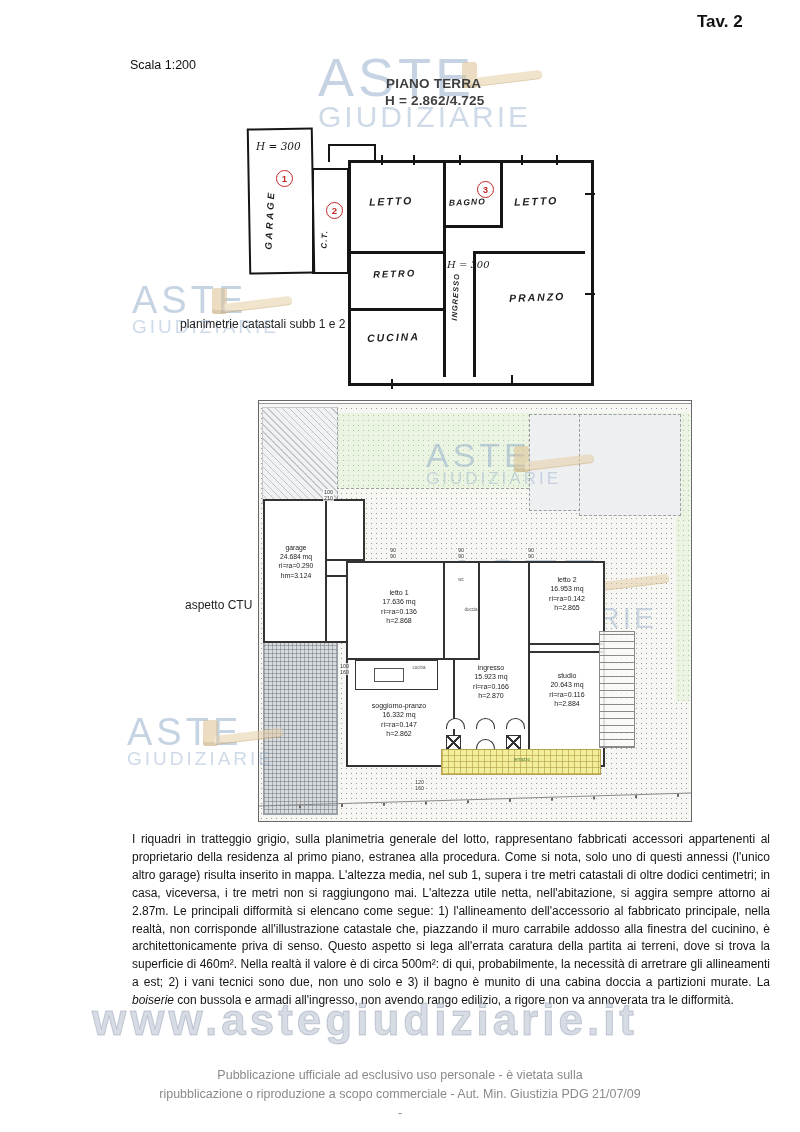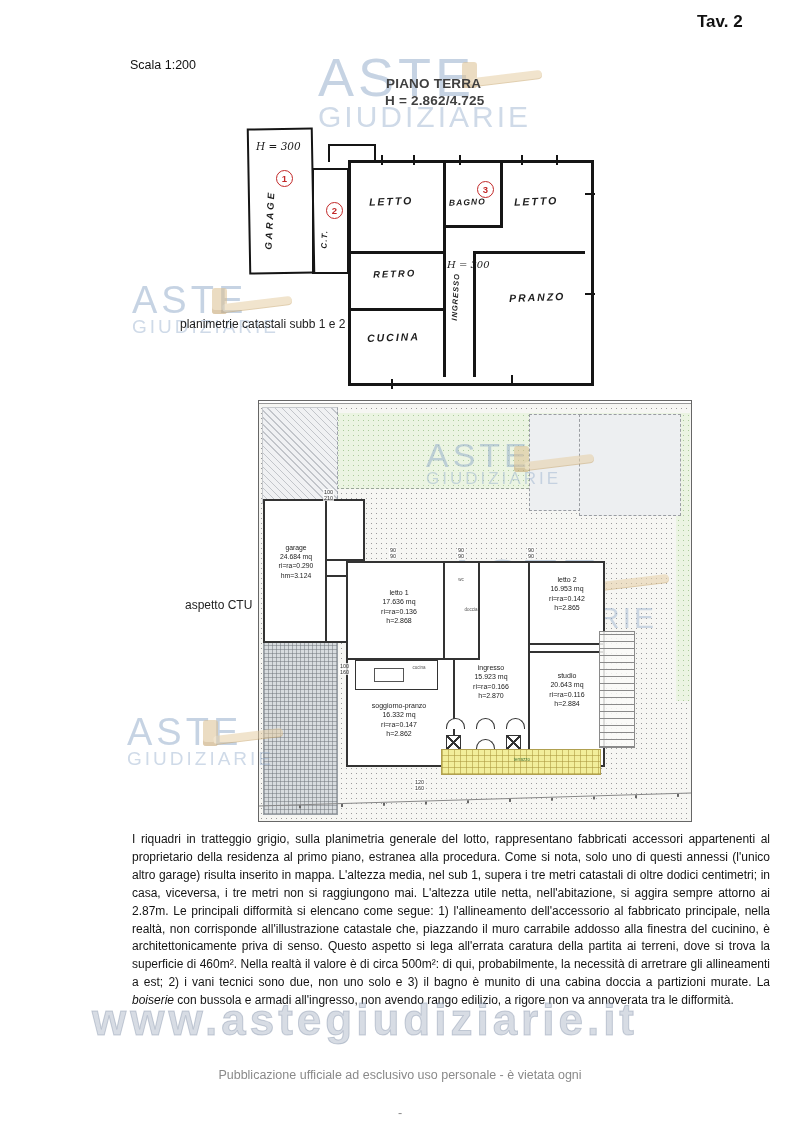--- a/index.html
+++ b/index.html
@@ -286,16 +286,17 @@
   </div>
   <div class="abs gavel" style="left:203px;top:720px;width:80px;height:28px;">
     <div class="head"></div>
       <div class="handle"></div>
   </div>
 
   <div class="abs bodytext" style="left:132px;top:831px;width:638px;"><span>I riquadri in tratteggio grigio, sulla planimetria generale del lotto, rappresentano fabbricati accessori appartenenti al proprietario della residenza al primo piano, estranea alla procedura. Come si nota, solo uno di questi annessi (l'unico altro garage) risulta inserito in mappa. L'altezza media, nel sub 1, supera i tre metri catastali di oltre dodici centimetri; in casa, viceversa, i tre metri non si raggiungono mai. L'altezza utile netta, nell'abitazione, si aggira sempre attorno ai 2.87m. Le principali difformità si elencano come segue: 1) l'allineamento dell'accessorio al fabbricato principale, nella realtà, non corrisponde all'illustrazione catastale che, piazzando il muro carrabile addosso alla finestra del cucinino, è architettonicamente priva di senso. Questo aspetto si lega all'errata caratura della partita ai terreni, dove si trova la superficie di 460m². Nella realtà il valore è di circa 500m²: di qui, probabilmente, la necessità di arretrare gli allineamenti a est; 2) i vani tecnici sono due, non uno solo e 3) il bagno è munito di una cabina doccia a partizioni murate. La </span><span class="it">boiserie</span><span> con bussola e armadi all'ingresso, non avendo rango edilizio, a rigore non va annoverata tra le difformità.</span></div>
 
   <div class="abs wm-url" style="left:92px;top:995px;">www.astegiudiziarie.it</div>
 
-  <div class="abs footer" style="left:0;top:1068px;width:800px;">Pubblicazione ufficiale ad esclusivo uso personale - è vietata ogni</div>
+  <div class="abs footer" style="left:0;top:1068px;width:800px;">Pubblicazione ufficiale ad esclusivo uso personale - è vietata sulla</div>
+  <div class="abs footer" style="left:0;top:1087px;width:800px;">ripubblicazione o riproduzione a scopo commerciale - Aut. Min. Giustizia PDG 21/07/09</div>
   <div class="abs footer" style="left:0;top:1106px;width:800px;">-</div>
 
 </div>
 
 </body></html>

